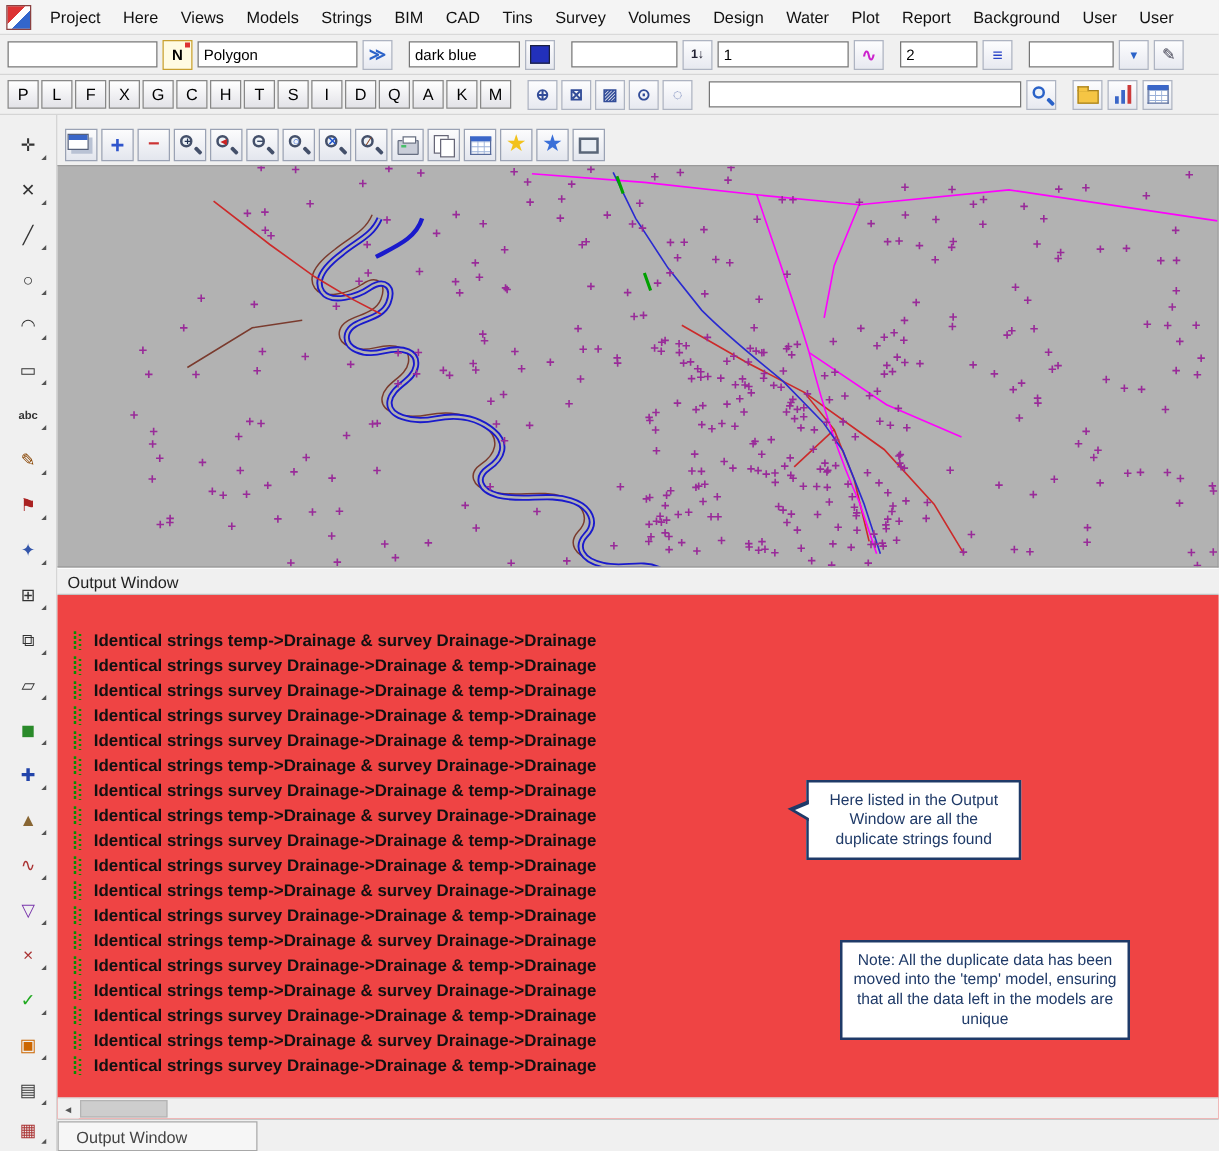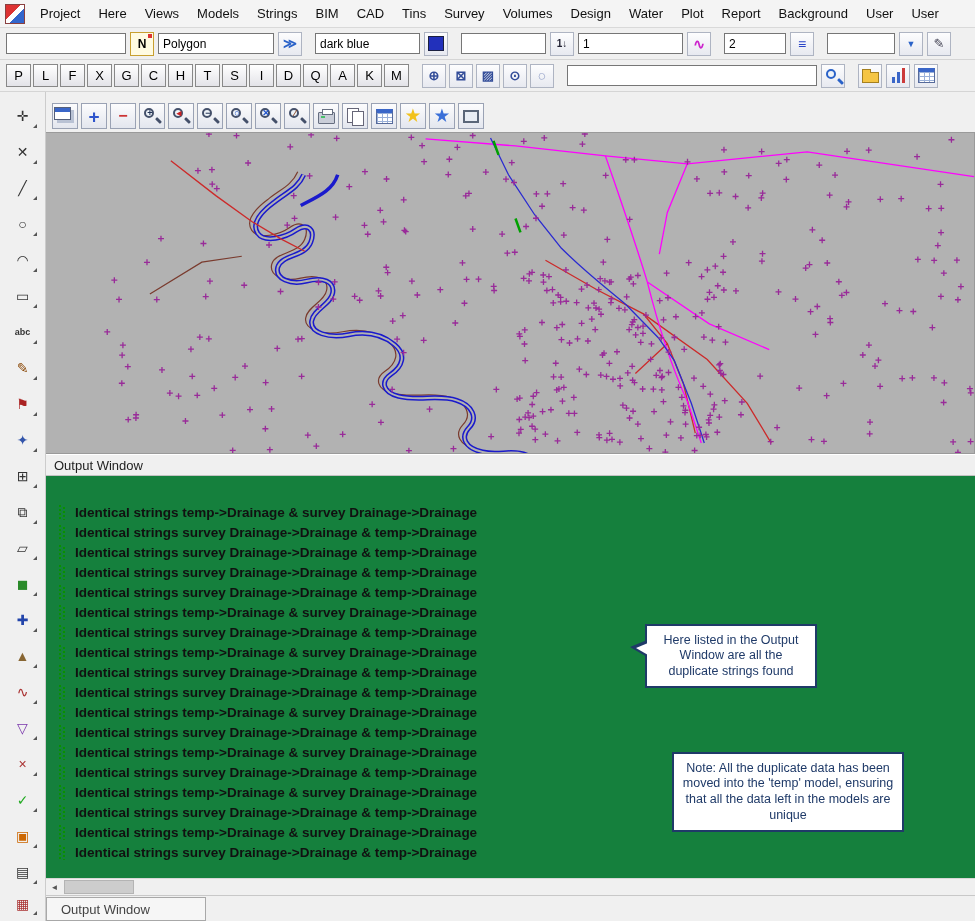--- a/index.html
+++ b/index.html
@@ -58,21 +58,21 @@
   .ic-bars span { width:3px; background:#3a66c8; display:inline-block; }
   .ic-bars span:nth-child(1){height:6px;} .ic-bars span:nth-child(2){height:11px;} .ic-bars span:nth-child(3){height:15px;background:#cc3a3a;}
   .ic-swatch { width:16px; height:15px; background:#2230bb; border:1px solid #1b2040; display:inline-block; }
 
   
   .canvas { height: 322px; background: #b2b2b2; position: relative; border: 1px solid #9a9a9a; border-left: none; }
   .canvas svg { position:absolute; inset:0; width:100%; height:100%; }
 
   
   .output-header { height: 22px; background: #f0f0f0; border-top: 1px solid #ffffff; border-bottom: 1px solid #c2c2c2; padding: 3px 8px; font-size: 13px; color:#222; }
-  .output-area { flex: 1; background: #15803d; position: relative; overflow: hidden; }
+  .output-area { flex: 1; background: #ef4444; position: relative; overflow: hidden; }
   .out-lines { padding-top: 26px; }
   .out-line { display: flex; align-items: center; gap: 9px; height: 20px; padding-left: 13px; }
   .out-icon { width: 7px; height: 15px; flex: none;
       background-image: repeating-linear-gradient(to bottom,#089000 0 2px,transparent 2px 4px),
                         repeating-linear-gradient(to bottom,#089000 0 2px,transparent 2px 4px);
       background-size: 2px 15px, 2px 13px; background-position: 0 0, 4px 2px; background-repeat: no-repeat; }
   .out-text { font-weight: bold; font-size: 13.5px; white-space: nowrap; }
 
   .callout { position: absolute; background: #fff; border: 2px solid #1f3a68; color: #1f3a68; font-size: 12.5px; line-height: 1.25; text-align: center; display: flex; align-items: center; justify-content: center; padding: 4px 7px; z-index: 5; }
   .callout1 { left: 599px; top: 148px; width: 172px; height: 64px; }
@@ -114,26 +114,26 @@
       <span class="menu-item">User</span>
       <span class="menu-item">User</span>
     </div>
 </div>
 
 <div class="toolbar2">
   <input class="tb" style="width: 120px;" value="">
   <button class="icon-btn n-btn">
       <span>N</span>
     </button>
-  <input class="tb" style="width: 116px;" value="Polygon">
+  <input class="tb" style="width: 128px;" value="Polygon">
   <button class="icon-btn">
       <span class="glyph" style="color:#2a62c8">≫</span>
     </button>
   <span class="sep"></span>
-  <input class="tb" style="width: 105px;" value="dark blue">
+  <input class="tb" style="width: 89px;" value="dark blue">
   <button class="icon-btn">
       <span class="ic-swatch"></span>
     </button>
   <span class="sep"></span>
   <input class="tb" style="width: 85px;" value="">
   <button class="icon-btn">
       <span style="font-size:10px;font-weight:bold;color:#223">1↓</span>
     </button>
   <input class="tb" style="width: 105px;" value="1">
   <button class="icon-btn">

